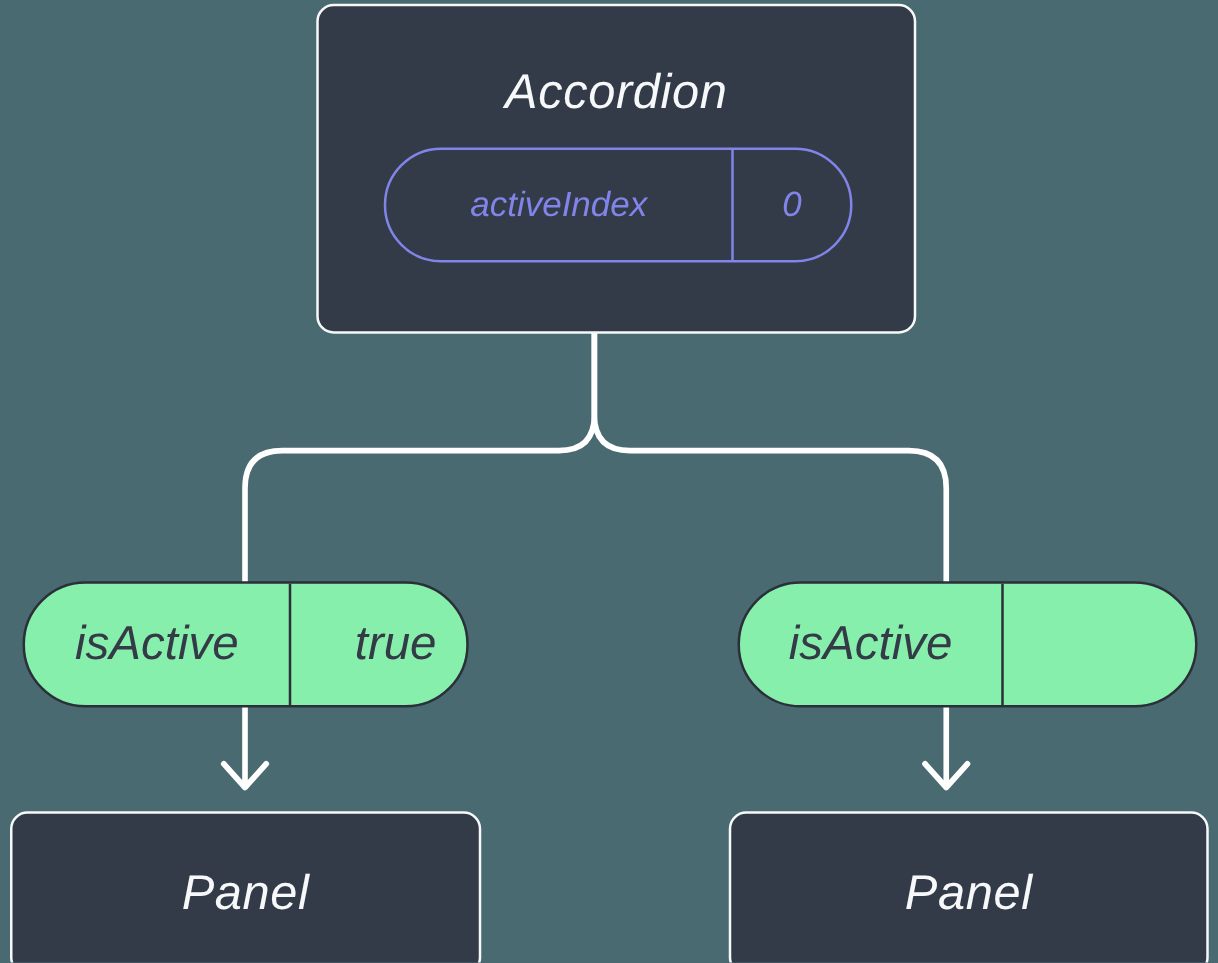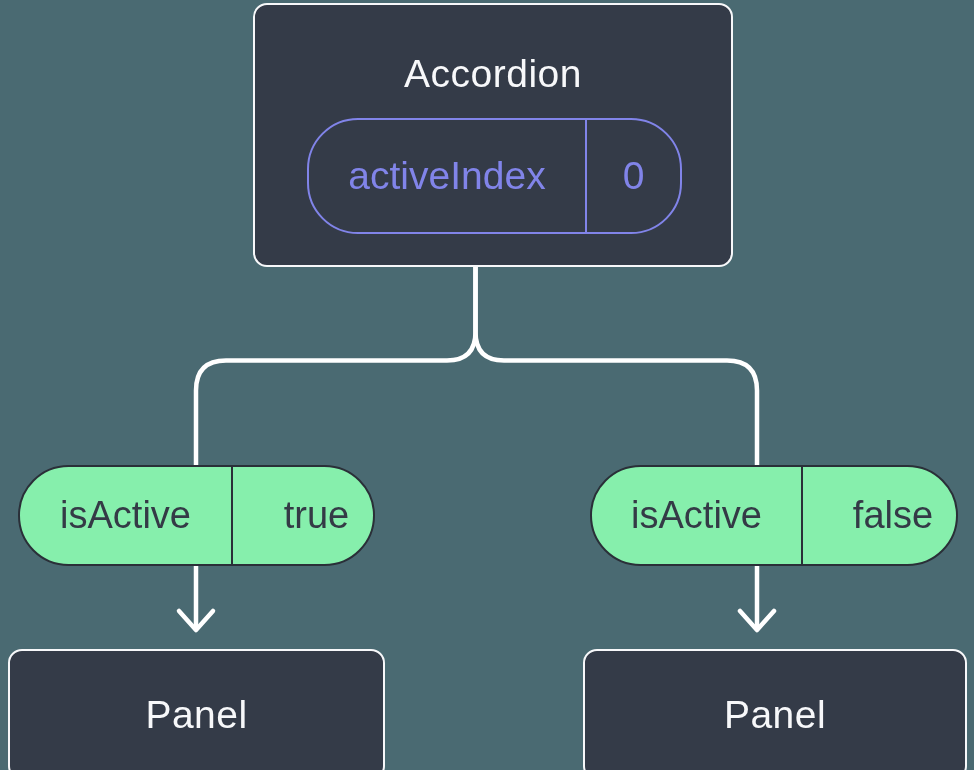--- a/index.html
+++ b/index.html
@@ -10,20 +10,21 @@
     width: 974px;
     height: 770px;
     background: #4A6A72;
     font-family: "Liberation Sans", sans-serif;
     overflow: hidden;
   }
   .stage {
     position: relative;
     width: 974px;
     height: 770px;
+    font-style: italic;
   }
   .connector-svg {
     position: absolute;
     left: 0;
     top: 0;
     z-index: 0;
   }
   .node {
     position: absolute;
     background: #343B48;
@@ -49,28 +50,28 @@
     position: absolute;
     left: 0;
     right: 0;
     top: 47px;
   }
   .state-pill {
     position: absolute;
     left: 52px;
     top: 113px;
     width: 375px;
-    height: 116px;
+    height: 92px;
     border: 2.5px solid #8184E9;
     border-radius: 51px;
     box-sizing: border-box;
     display: flex;
     align-items: stretch;
     color: #8184E9;
-    font-size: 39px;
+    font-size: 28px;
     justify-content: space-between;
   }
   .state-pill .pill-label {
     width: 276px;
     display: flex;
     align-items: center;
     justify-content: center;
     border-right: 2.5px solid #8184E9;
   }
   .state-pill .pill-value {
@@ -154,21 +155,20 @@
     </div>
   </div>
 
   <div class="prop-pill prop-pill-left">
     <div class="pill-label">isActive</div>
     <div class="pill-value">true</div>
   </div>
 
   <div class="prop-pill prop-pill-right">
     <div class="pill-label">isActive</div>
-    <div class="pill-value">false</div>
   </div>
 
   <div class="node panel-node panel-node-left">
     <div class="node-title">Panel</div>
   </div>
 
   <div class="node panel-node panel-node-right">
     <div class="node-title">Panel</div>
   </div>
 

